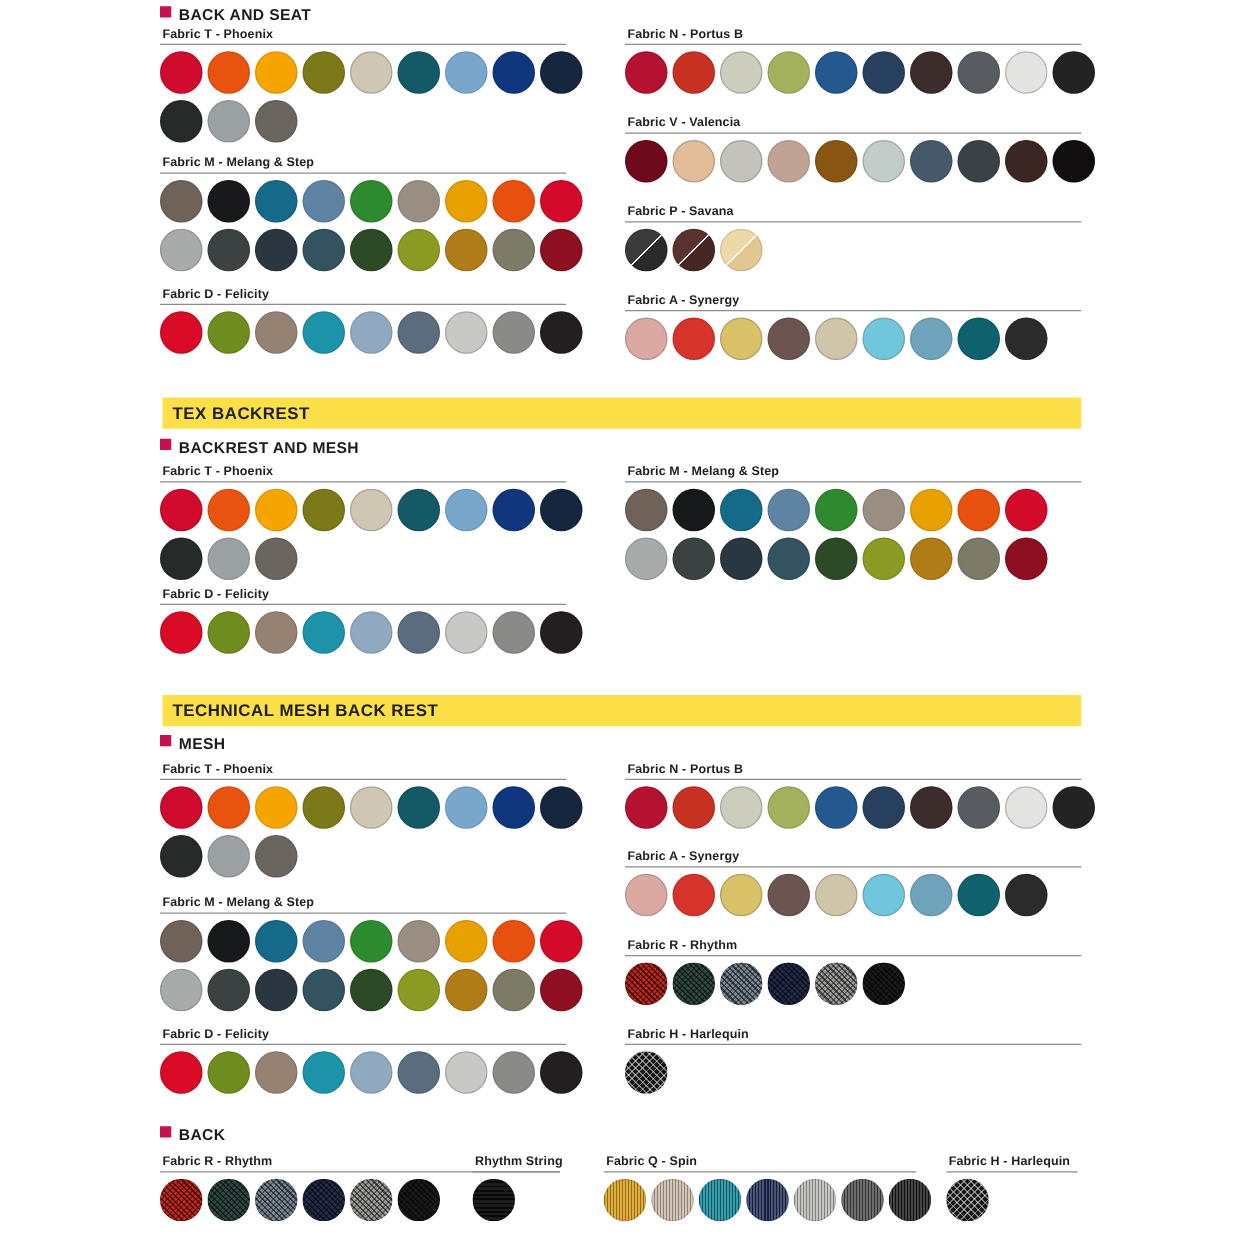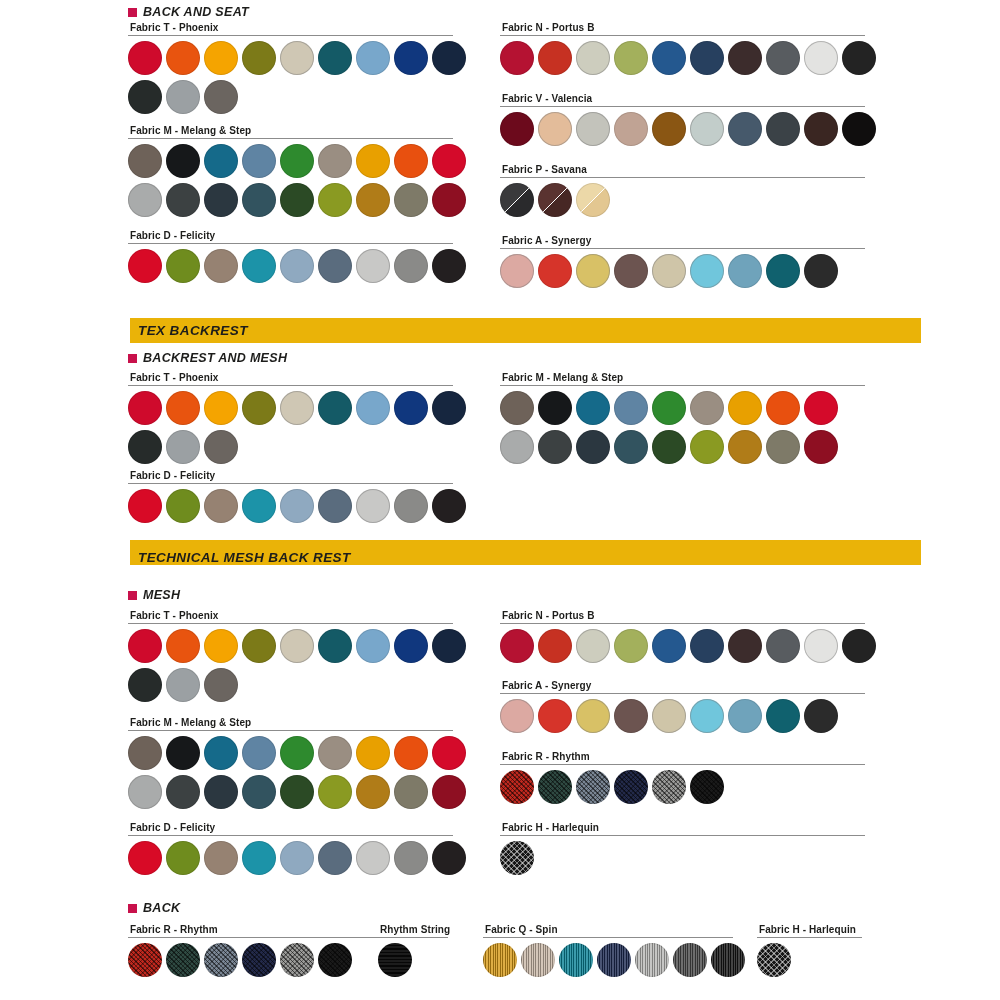--- a/index.html
+++ b/index.html
@@ -19,44 +19,41 @@
     position: relative;
     width: 1000px;
     height: 1000px;
     background: #fff;
   }
 
   
   .banner {
     position: absolute;
     left: 130px;
-    width: 791px;
+    width: 735px;
     height: 25px;
-    background: #eab308;
+    background: #fde047;
     display: flex;
     align-items: center;
     padding-left: 8px;
     box-sizing: border-box;
-    font-style: italic;
   }
   .banner-title {
     font-size: 13.5px;
     font-weight: bold;
     letter-spacing: 0.4px;
     color: #1d1d1b;
     font-family: "Liberation Sans", sans-serif;
   }
 
   
   .group-head {
     position: absolute;
     display: flex;
-    align-items: center;
     gap: 6px;
-    font-style: italic;
   }
   .group-square {
     width: 9px;
     height: 9px;
     background: #c8114b;
     display: inline-block;
     flex: 0 0 auto;
   }
   .group-label {
     font-size: 12.5px;
@@ -309,21 +306,21 @@
         <div class="swatch" title="#3c4142" style="background-color: rgb(60, 65, 66);"></div>
         <div class="swatch" title="#2b3740" style="background-color: rgb(43, 55, 64);"></div>
         <div class="swatch" title="#32535f" style="background-color: rgb(50, 83, 95);"></div>
         <div class="swatch" title="#2b4a25" style="background-color: rgb(43, 74, 37);"></div>
         <div class="swatch" title="#8a9a22" style="background-color: rgb(138, 154, 34);"></div>
         <div class="swatch" title="#b07c18" style="background-color: rgb(176, 124, 24);"></div>
         <div class="swatch" title="#7e7a68" style="background-color: rgb(126, 122, 104);"></div>
         <div class="swatch" title="#8e0f22" style="background-color: rgb(142, 15, 34);"></div>
       </div>
     </div>
-    <div class="banner" style="left: 130px; top: 540px; align-items: flex-end;">
+    <div class="banner" style="left: 130px; top: 556px;">
       <span class="banner-title">TECHNICAL MESH BACK REST</span>
     </div>
     <div class="group-head" style="left: 128px; top: 588px;">
       <span class="group-square" style="background: rgb(200, 17, 75);"></span>
       <span class="group-label">MESH</span>
     </div>
     <div class="fabric" style="width: 325px; left: 128px; top: 610px;">
       <div class="fabric-label">Fabric T - Phoenix</div>
       <div class="fabric-rule"></div>
       <div class="swatch-row">

